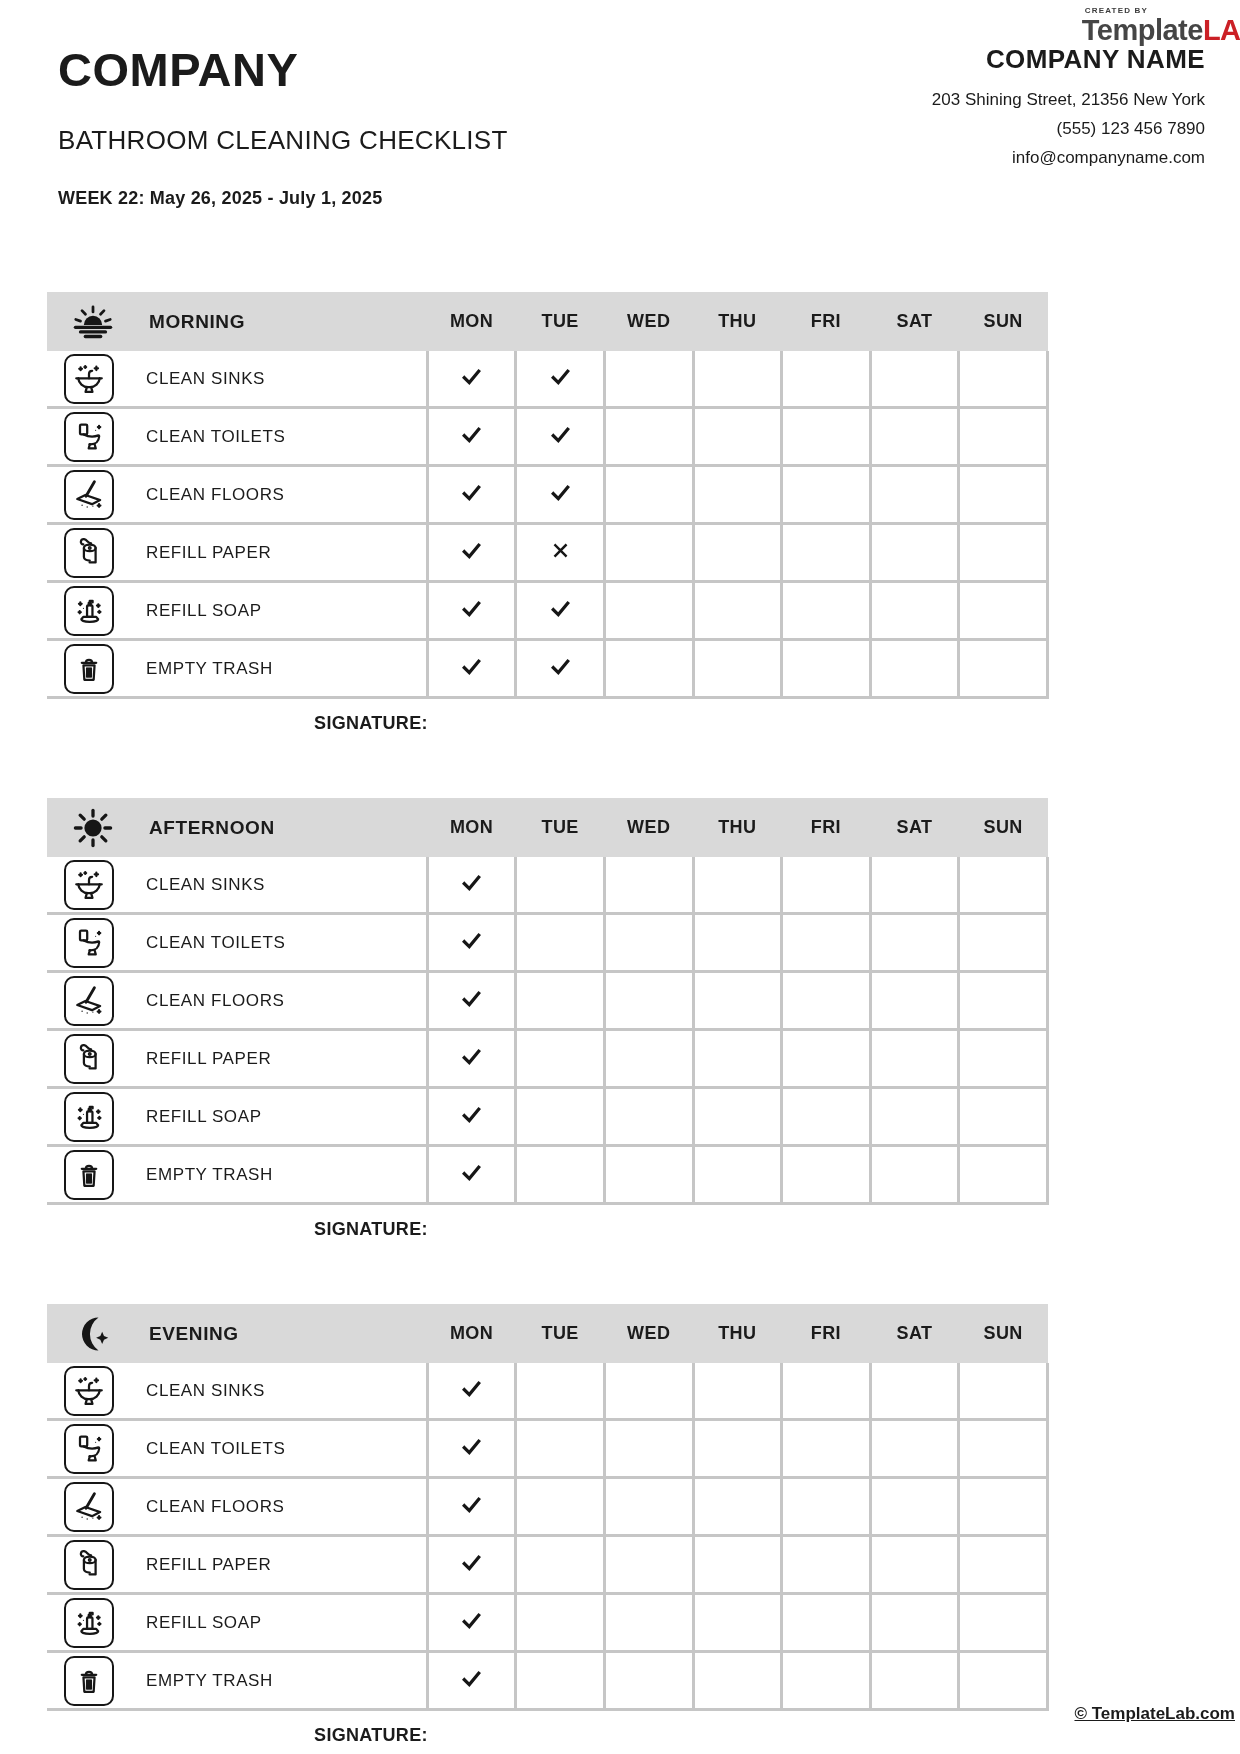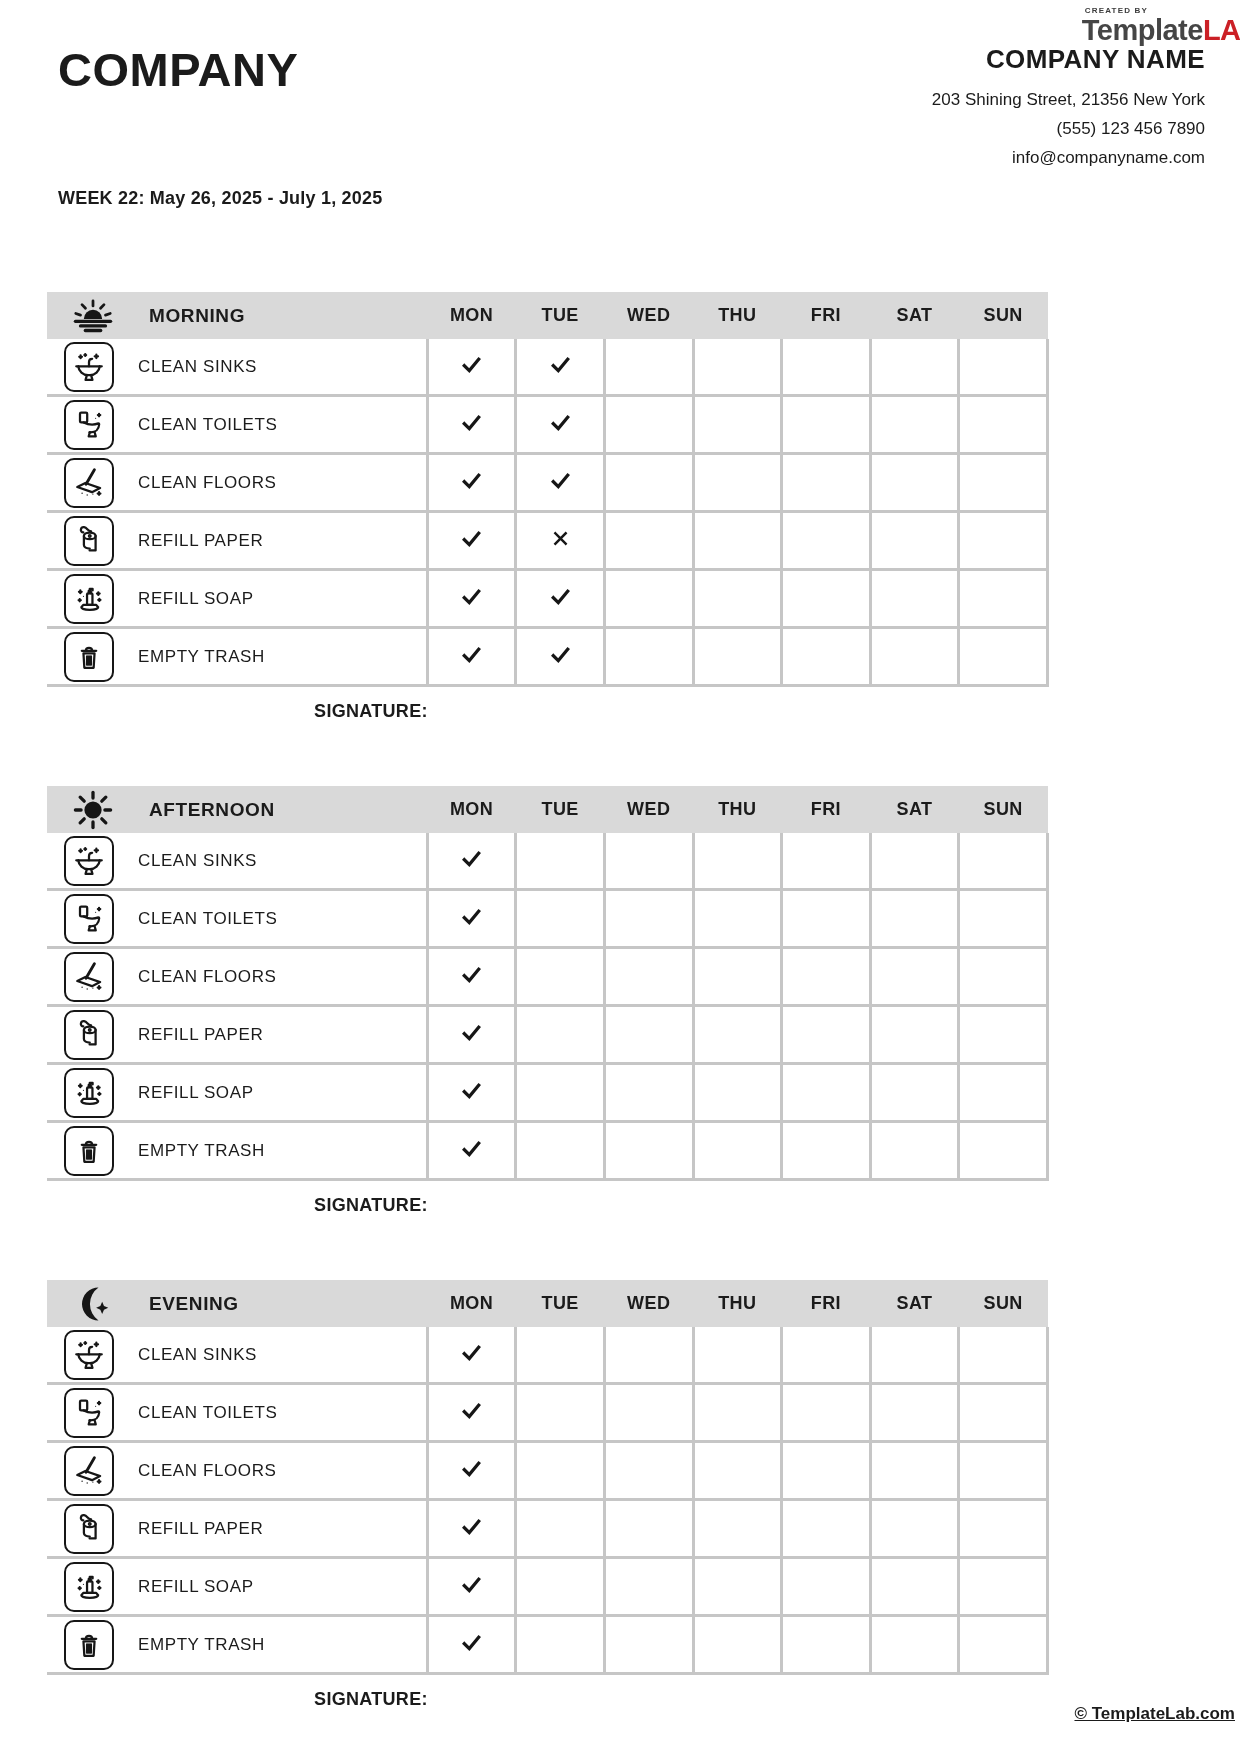--- a/index.html
+++ b/index.html
@@ -20,29 +20,29 @@
   
   .titles{position:absolute;top:42px;left:58px;}
   .title-main{font-size:47px;font-weight:600;letter-spacing:0.5px;}
   .title-sub{font-size:26px;margin-top:28px;letter-spacing:0.3px;}
   .week{position:absolute;top:188px;left:58px;font-size:18px;font-weight:bold;letter-spacing:0.2px;}
 
   
   .content{position:absolute;top:292px;left:47px;width:1002px;}
   .section + .section{margin-top:64px;}
   table{width:100%;border-collapse:collapse;table-layout:fixed;}
-  thead th{background:#d9d9d9;height:47px;padding:0;}
+  thead th{background:#d9d9d9;height:59px;padding:0;}
   .th-task-wrap{display:flex;align-items:center;gap:30px;padding-left:20px;}
   .hdr-icon svg{width:52px;height:44px;display:block;}
   .hdr-title{font-size:19px;font-weight:bold;letter-spacing:0.6px;}
   .th-day{font-size:18px;font-weight:bold;text-align:center;letter-spacing:0.4px;}
   tbody td{height:55px;padding:0;border-bottom:3px solid #c6c6c6;vertical-align:middle;}
   td.day{border-left:3px solid #c6c6c6;text-align:center;}
   td.day.last{border-right:3px solid #c6c6c6;}
-  .task-wrap{display:flex;align-items:center;gap:24px;padding-left:17px;}
+  .task-wrap{display:flex;align-items:center;gap:32px;padding-left:17px;}
   .icon-box{width:46px;height:46px;border:2.2px solid #161616;border-radius:10px;
             display:flex;align-items:center;justify-content:center;flex:0 0 auto;background:#fff;}
   .icon-box svg{width:36px;height:36px;display:block;}
   .task-label{font-size:17px;letter-spacing:0.6px;}
   .mark{display:inline-block;line-height:0;}
   .signature{width:38%;text-align:right;font-weight:bold;font-size:18px;margin-top:14px;letter-spacing:0.3px;}
 
   
   .footer{position:absolute;top:1704px;right:52px;font-size:17px;font-weight:bold;text-decoration:underline;}
 </style>
@@ -58,20 +58,21 @@
 
   <div class="company">
     <div class="name">COMPANY NAME</div>
     <div class="line">203 Shining Street, 21356 New York</div>
     <div class="line">(555) 123 456 7890</div>
     <div class="line">info@companyname.com</div>
   </div>
 
   <div class="titles">
     <div class="title-main">COMPANY</div>
+    <div class="title-sub">BATHROOM CLEANING CHECKLIST</div>
   </div>
 
   <div class="week">WEEK 22: May 26, 2025 - July 1, 2025</div>
 
   <div class="content" id="sections">
       <div class="section">
         <table>
           <colgroup>
             <col style="width: 38%;">
             <col>

